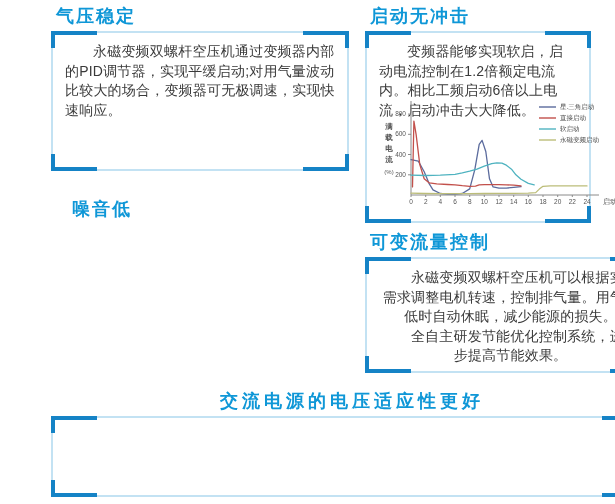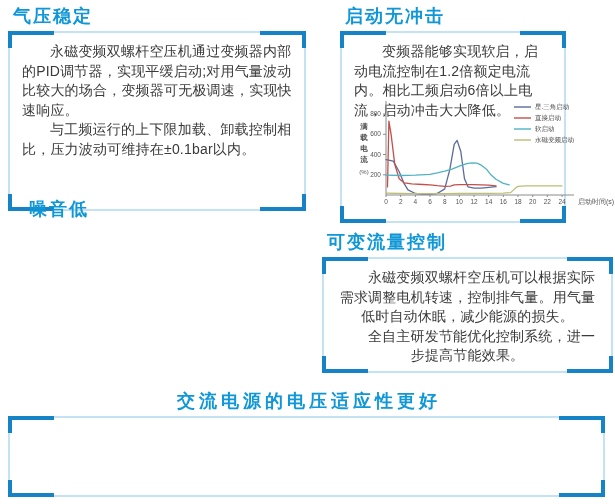--- a/index.html
+++ b/index.html
@@ -9,36 +9,36 @@
     --text-color:#3a3a3a;
   }
   *{box-sizing:border-box;}
   html,body{margin:0;padding:0;}
   body{
     width:615px;height:504px;background:#ffffff;
     font-family:"Liberation Sans","DejaVu Sans",sans-serif;
     overflow:hidden;
   }
   .page{position:relative;width:615px;height:504px;background:#fff;}
-  .feature{position:absolute;}
+  .feature{position:absolute;margin-left:43px;}
   .s1{left:8px;top:5px;width:298px;}
-  .s2{left:332px;top:5px;width:234px;padding-left:8px;}
+  .s2{left:314px;top:5px;width:234px;padding-left:8px;}
   .s3{left:24px;top:198px;width:298px;}
   .s4{left:322px;top:231px;width:291px;}
   .s5{left:8px;top:390px;width:597px;text-align:center;}
   .ttl{
     margin:0 0 4px 5px;font-size:18px;font-weight:bold;
     color:var(--title-blue);letter-spacing:2px;line-height:22px;
   }
   .s5 .ttl{letter-spacing:4px;}
   .box{
     position:relative;border:2px solid var(--border-light);
     padding:9px 12px 0;width:100%;
   }
-  .s1 .box{height:180px;}
+  .s1 .box{height:140px;}
   .s2 .box{height:192px;}
   .s3 .box{height:148px;}
   .s4 .box{height:116px;text-align:center;}
   .s5 .box{height:81px;}
   .corner{position:absolute;width:46px;height:17px;}
   .corner.tl{left:-2px;top:-2px;border-top:4px solid var(--bracket-blue);border-left:4px solid var(--bracket-blue);}
   .corner.tr{right:-2px;top:-2px;border-top:4px solid var(--bracket-blue);border-right:4px solid var(--bracket-blue);}
   .corner.bl{left:-2px;bottom:-2px;border-bottom:4px solid var(--bracket-blue);border-left:4px solid var(--bracket-blue);}
   .corner.br{right:-2px;bottom:-2px;border-bottom:4px solid var(--bracket-blue);border-right:4px solid var(--bracket-blue);}
   .para{
@@ -54,21 +54,20 @@
 <div class="page">
 
   <div class="feature s1">
     <h2 class="ttl">气压稳定</h2>
     <div class="box">
       <i class="corner tl"></i>
       <i class="corner tr"></i>
       <i class="corner bl"></i>
       <i class="corner br"></i>
       <p class="para">永磁变频双螺杆空压机通过变频器内部的PID调节器，实现平缓启动;对用气量波动比较大的场合，变频器可无极调速，实现快速响应。</p>
-      <p class="para">与工频运行的上下限加载、卸载控制相比，压力波动可维持在±0.1bar以内。</p>
     </div>
   </div>
 
   <div class="feature s2">
     <h2 class="ttl">启动无冲击</h2>
     <div class="box">
       <i class="corner tl"></i>
       <i class="corner tr"></i>
       <i class="corner bl"></i>
       <i class="corner br"></i>

